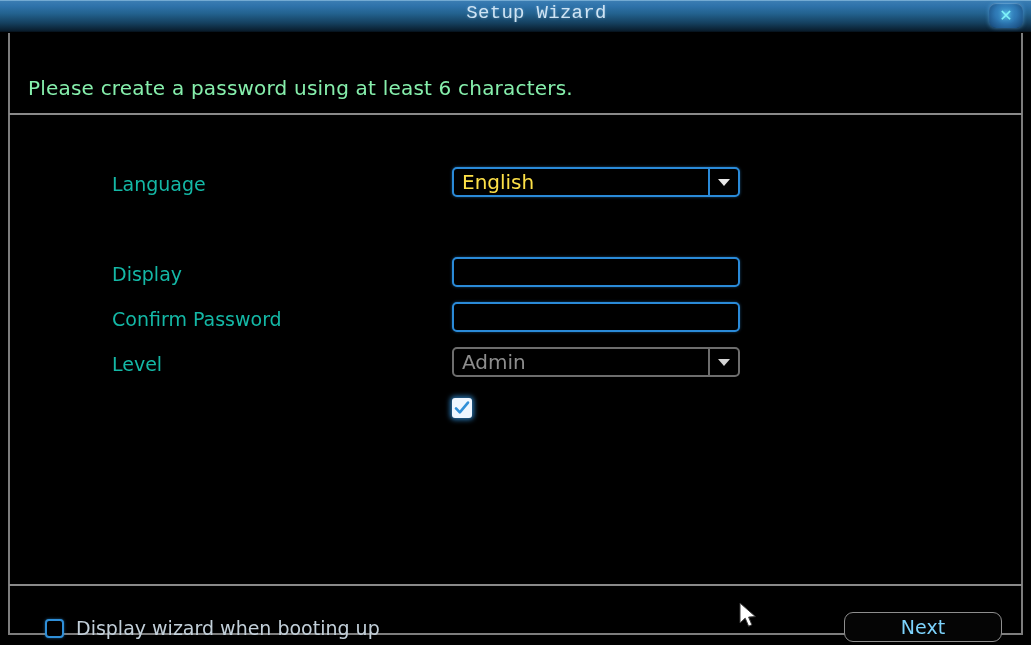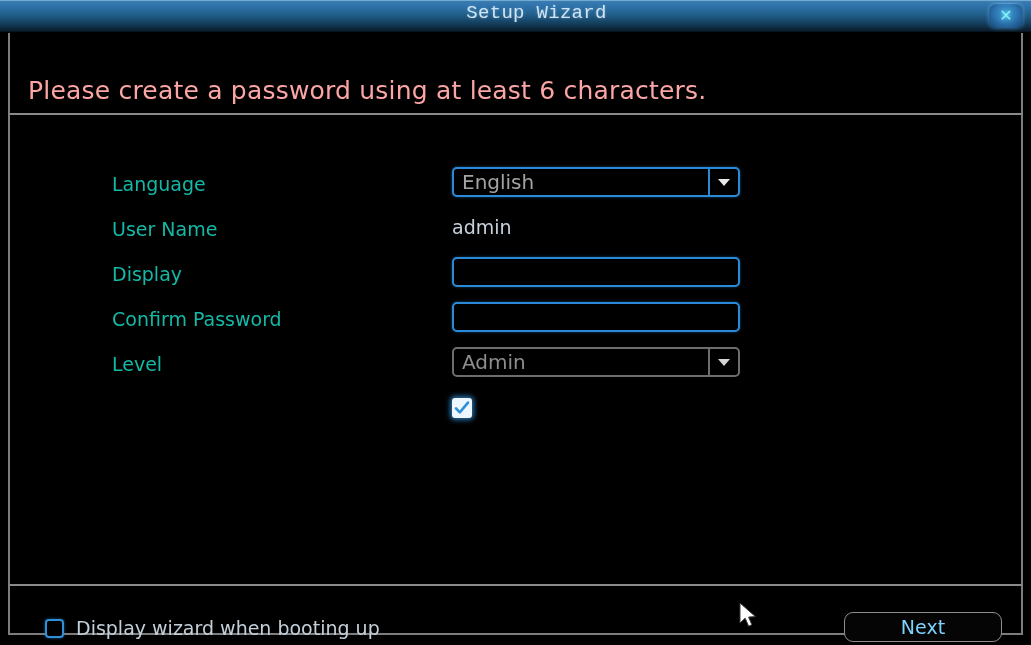--- a/index.html
+++ b/index.html
@@ -112,22 +112,22 @@
     left: 9px; top: 584px;
     width: 1013px; height: 2px;
     background: #8a8a8a;
   }
 
   
   .instruction {
     position: absolute;
     left: 28px;
     top: 76px;
-    font-size: 25px;
-    color: #fca5a5;
+    font-size: 20px;
+    color: #86efac;
     letter-spacing: 0.2px;
     white-space: nowrap;
     text-align: right;
   }
 
   
   .form {
     position: absolute;
     left: 0;
     top: 115px;
@@ -165,21 +165,21 @@
     border-radius: 5px;
     background: #000000;
     box-shadow: 0 0 3px rgba(42,138,216,0.55);
   }
   .combo .combo-text {
     position: absolute;
     left: 8px;
     top: 1px;
     font-size: 20px;
     line-height: 25px;
-    color: #a3a3a3;
+    color: #fde047;
     white-space: nowrap;
   }
   .combo .combo-btn {
     position: absolute;
     right: 0;
     top: 0;
     width: 30px;
     height: 26px;
     border-left: 2px solid #2a8ad8;
     box-sizing: border-box;
@@ -328,26 +328,20 @@
       <div class="row-control">
         <div class="combo">
           <span class="combo-text">English</span>
           <span class="combo-btn">
             <span class="caret"></span>
           </span>
         </div>
       </div>
     </div>
 
-    <div class="row" style="top:101px;">
-      <div class="row-label">User Name</div>
-      <div class="row-control">
-        <div class="static-value">admin</div>
-      </div>
-    </div>
 
     <div class="row" style="top:146px;">
       <div class="row-label">Display</div>
       <div class="row-control">
         <input class="textinput" type="password" placeholder="" style="">
       </div>
     </div>
 
     <div class="row" style="top:191px;">
       <div class="row-label">Confirm Password</div>

